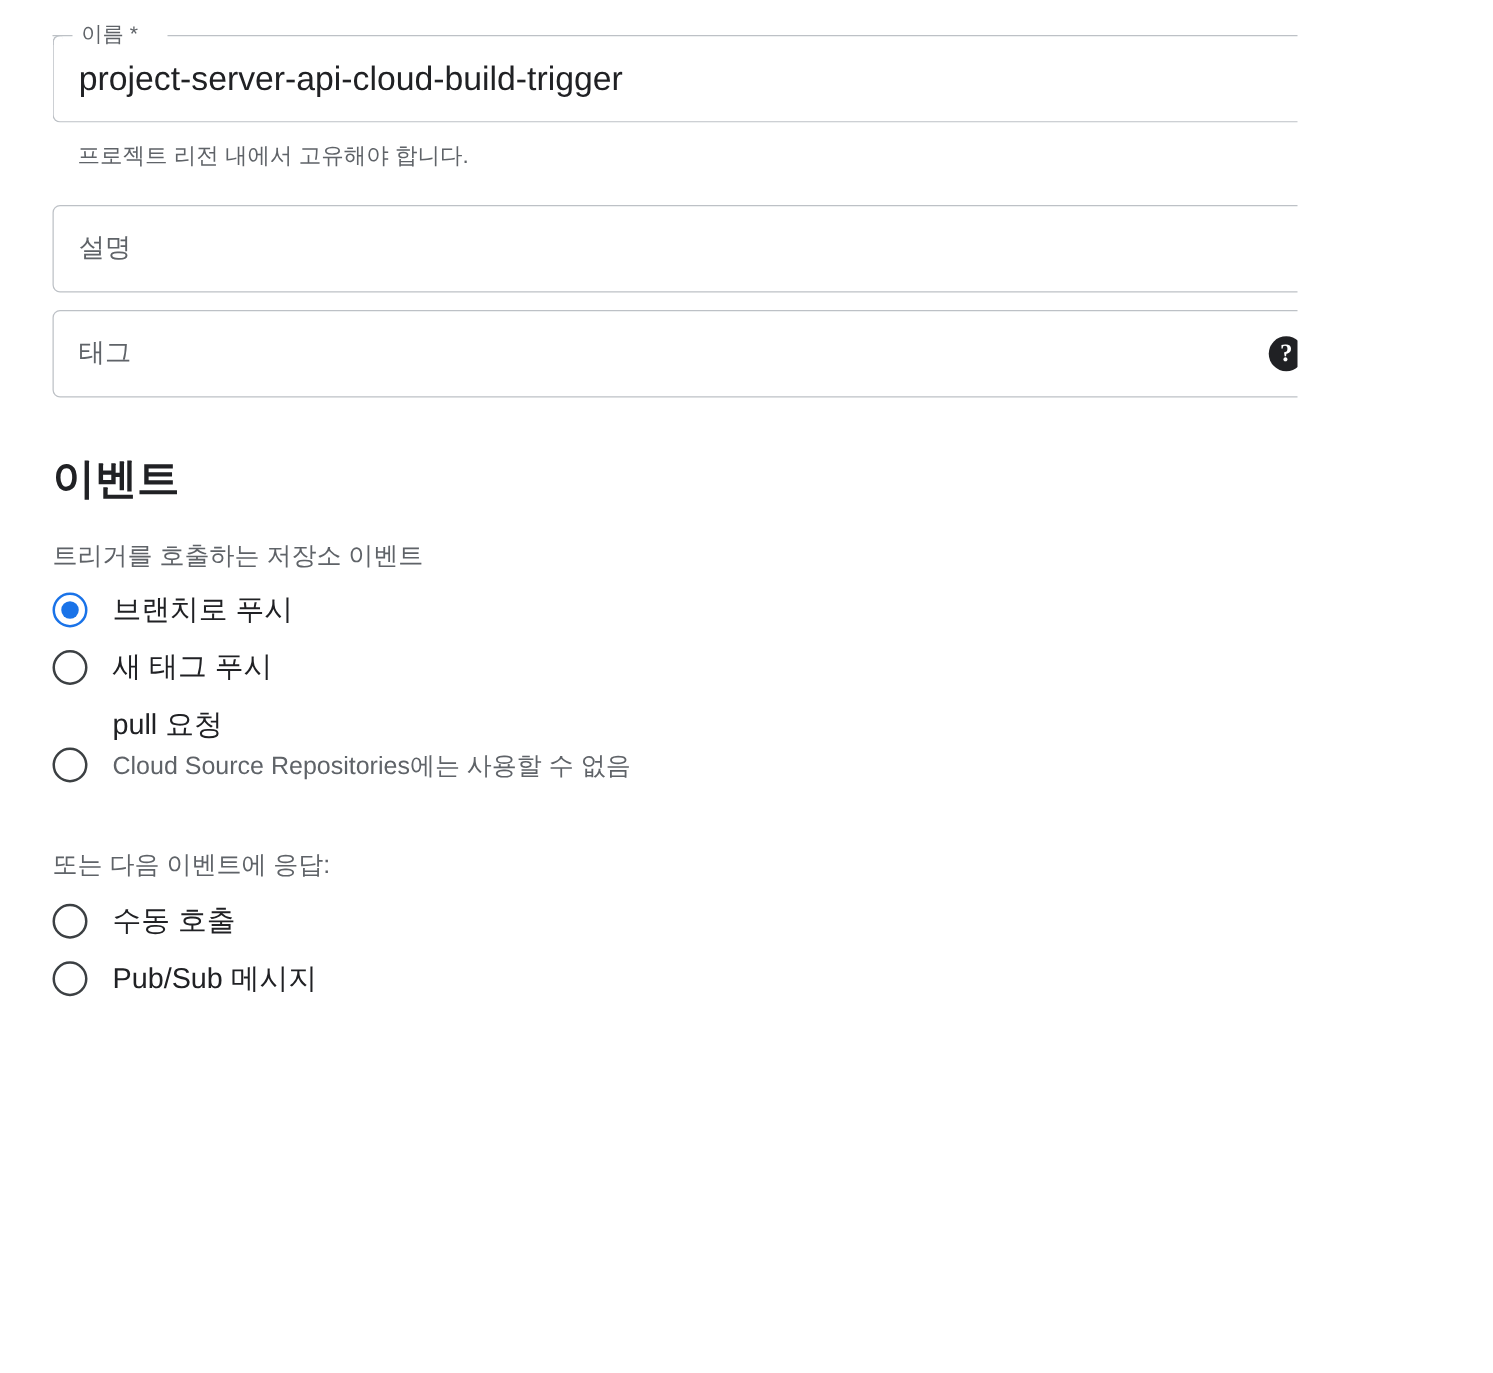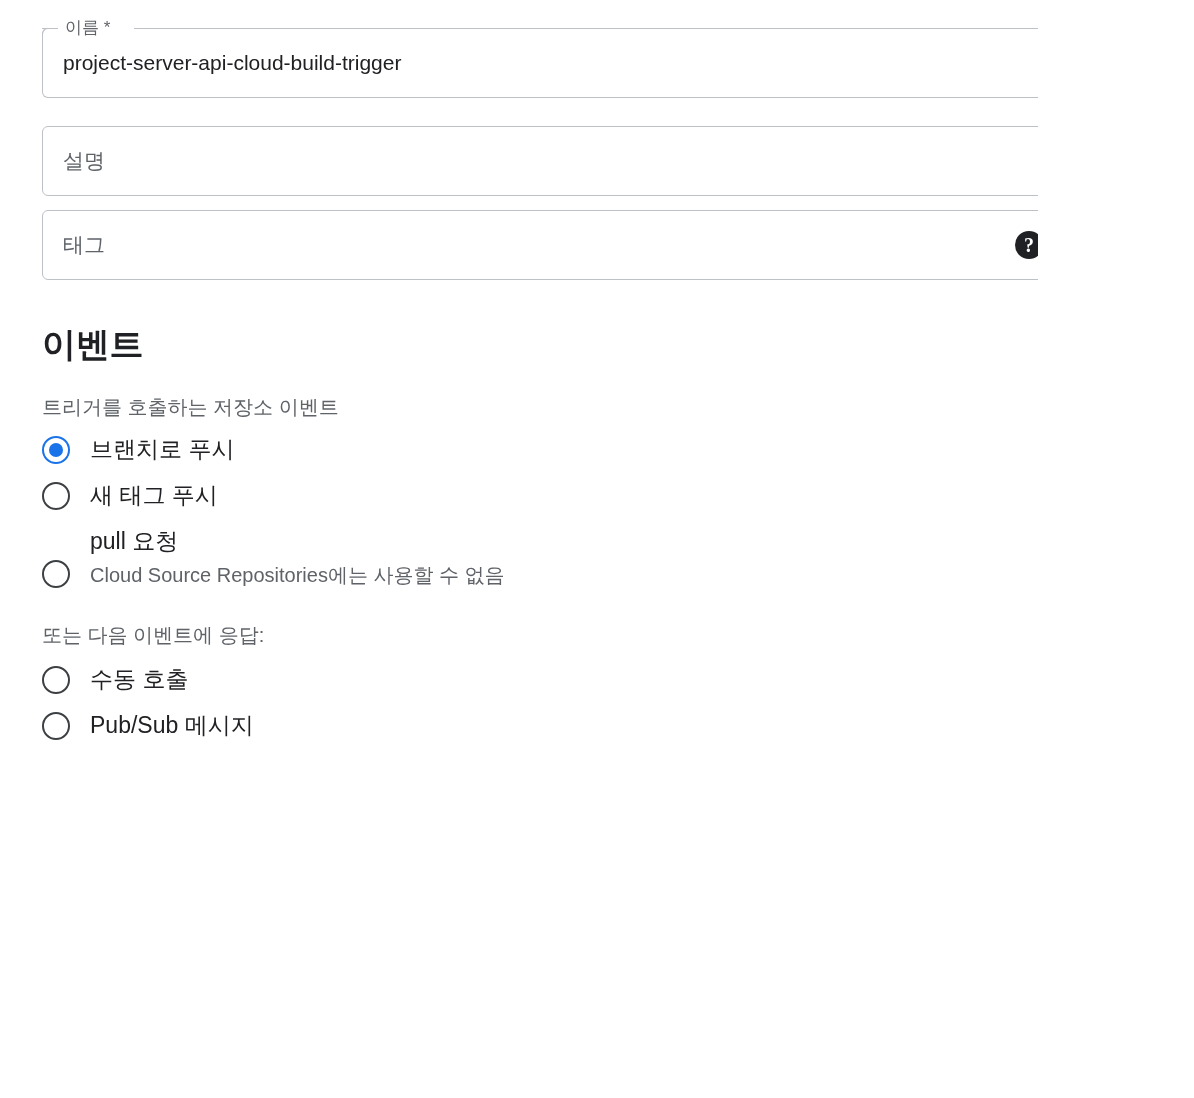--- a/index.html
+++ b/index.html
@@ -78,21 +78,21 @@
     top: -11px;
     left: 18px;
     background: #ffffff;
     padding: 0 5px;
     font-size: 17px;
     color: #5f6368;
     line-height: 22px;
     white-space: nowrap;
   }
   .value-text {
-    font-size: 21px;
+    font-size: 27px;
     color: #202124;
     line-height: 30px;
   }
   .placeholder-text {
     font-size: 21px;
     color: #5f6368;
     line-height: 28px;
   }
   .helper {
     font-size: 18px;
@@ -137,21 +137,21 @@
   }
   .section-sub {
     font-size: 20px;
     color: #5f6368;
     margin-top: 26px;
     line-height: 26px;
   }
   .group-label {
     font-size: 20px;
     color: #5f6368;
-    margin-top: 34px;
+    margin-top: 53px;
     line-height: 26px;
   }
 
   
   .radio-row {
     display: flex;
     align-items: flex-end;
     margin-top: 16px;
     cursor: pointer;
   }
@@ -202,20 +202,21 @@
     <div class="field labeled">
       <div class="corner-l"></div>
       <div class="corner-r"></div>
       <div class="top-left"></div>
       <div class="top-right" style="width: 930px;"></div>
       <div class="legend">이름 *</div>
       <div class="box">
         <span class="value-text">project-server-api-cloud-build-trigger</span>
       </div>
     </div>
+    <div class="helper">프로젝트 리전 내에서 고유해야 합니다.</div>
 
 
     <div class="field" style="text-align:right;">
       <div class="box">
         <span class="placeholder-text">설명</span>
       </div>
     </div>
 
     <div class="field" style="margin-top:14px;">
       <div class="box">

